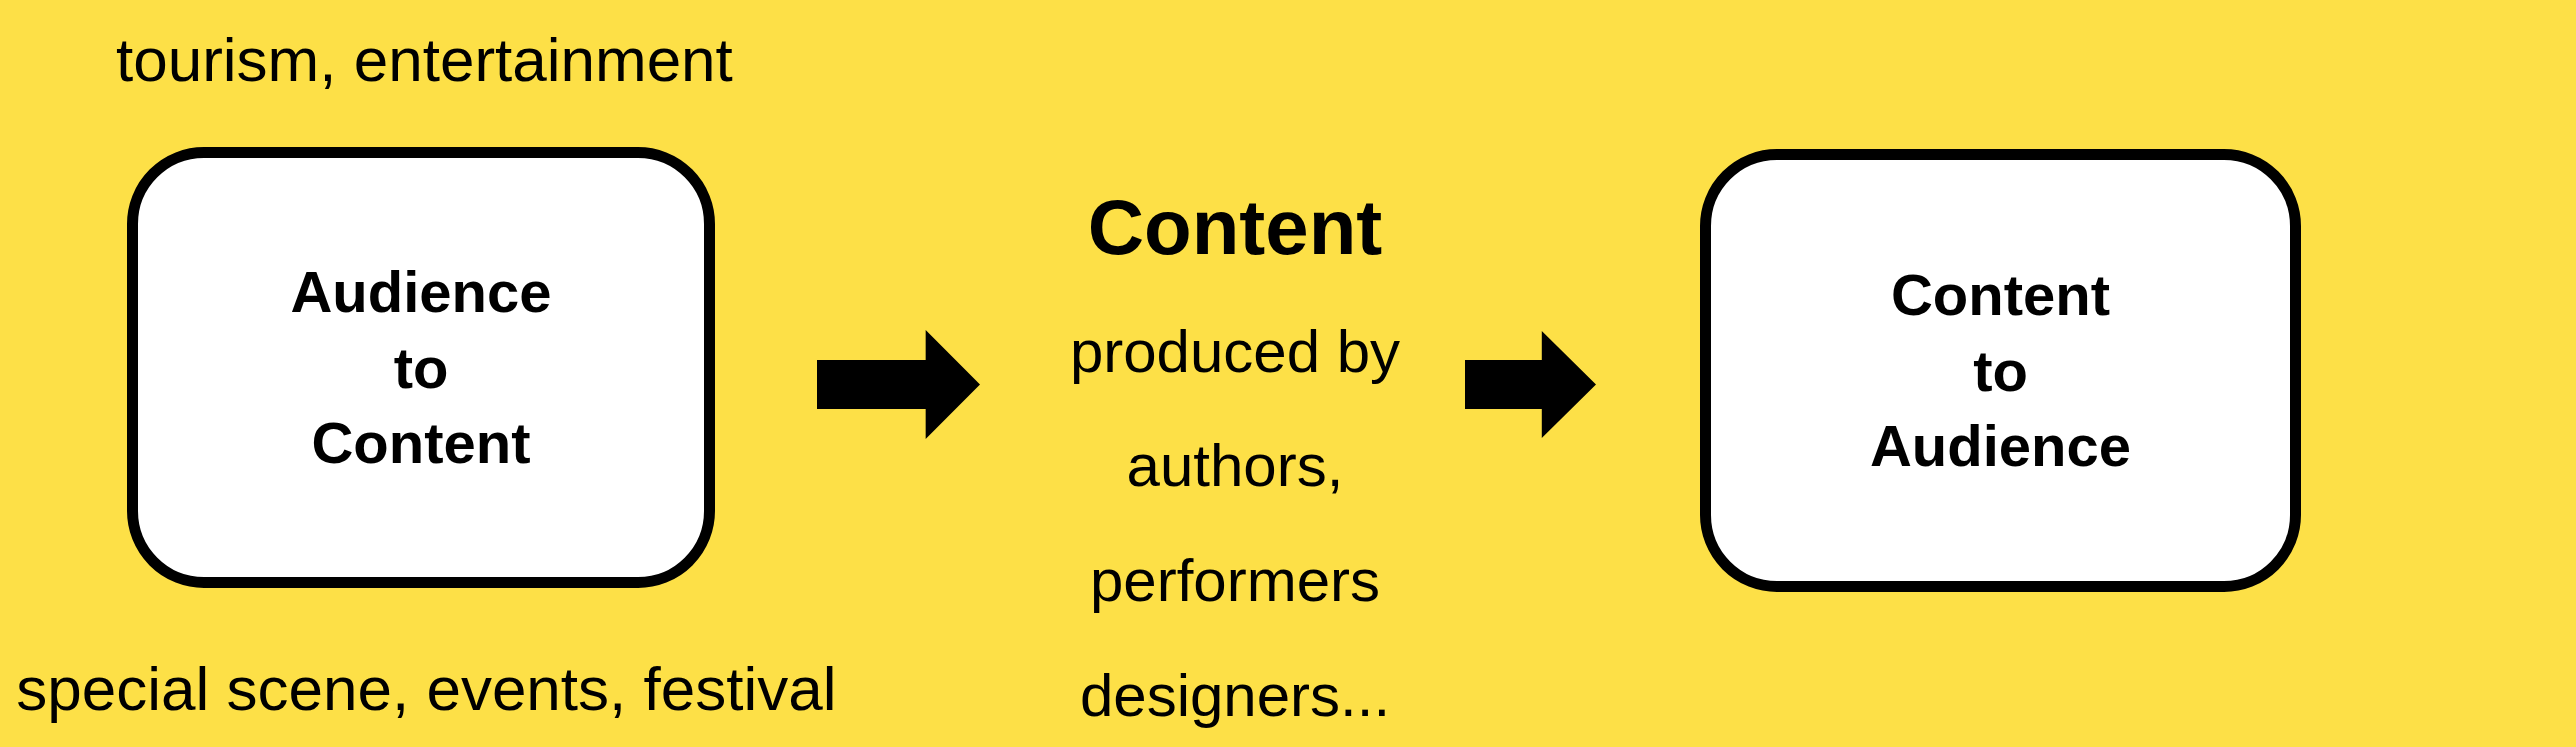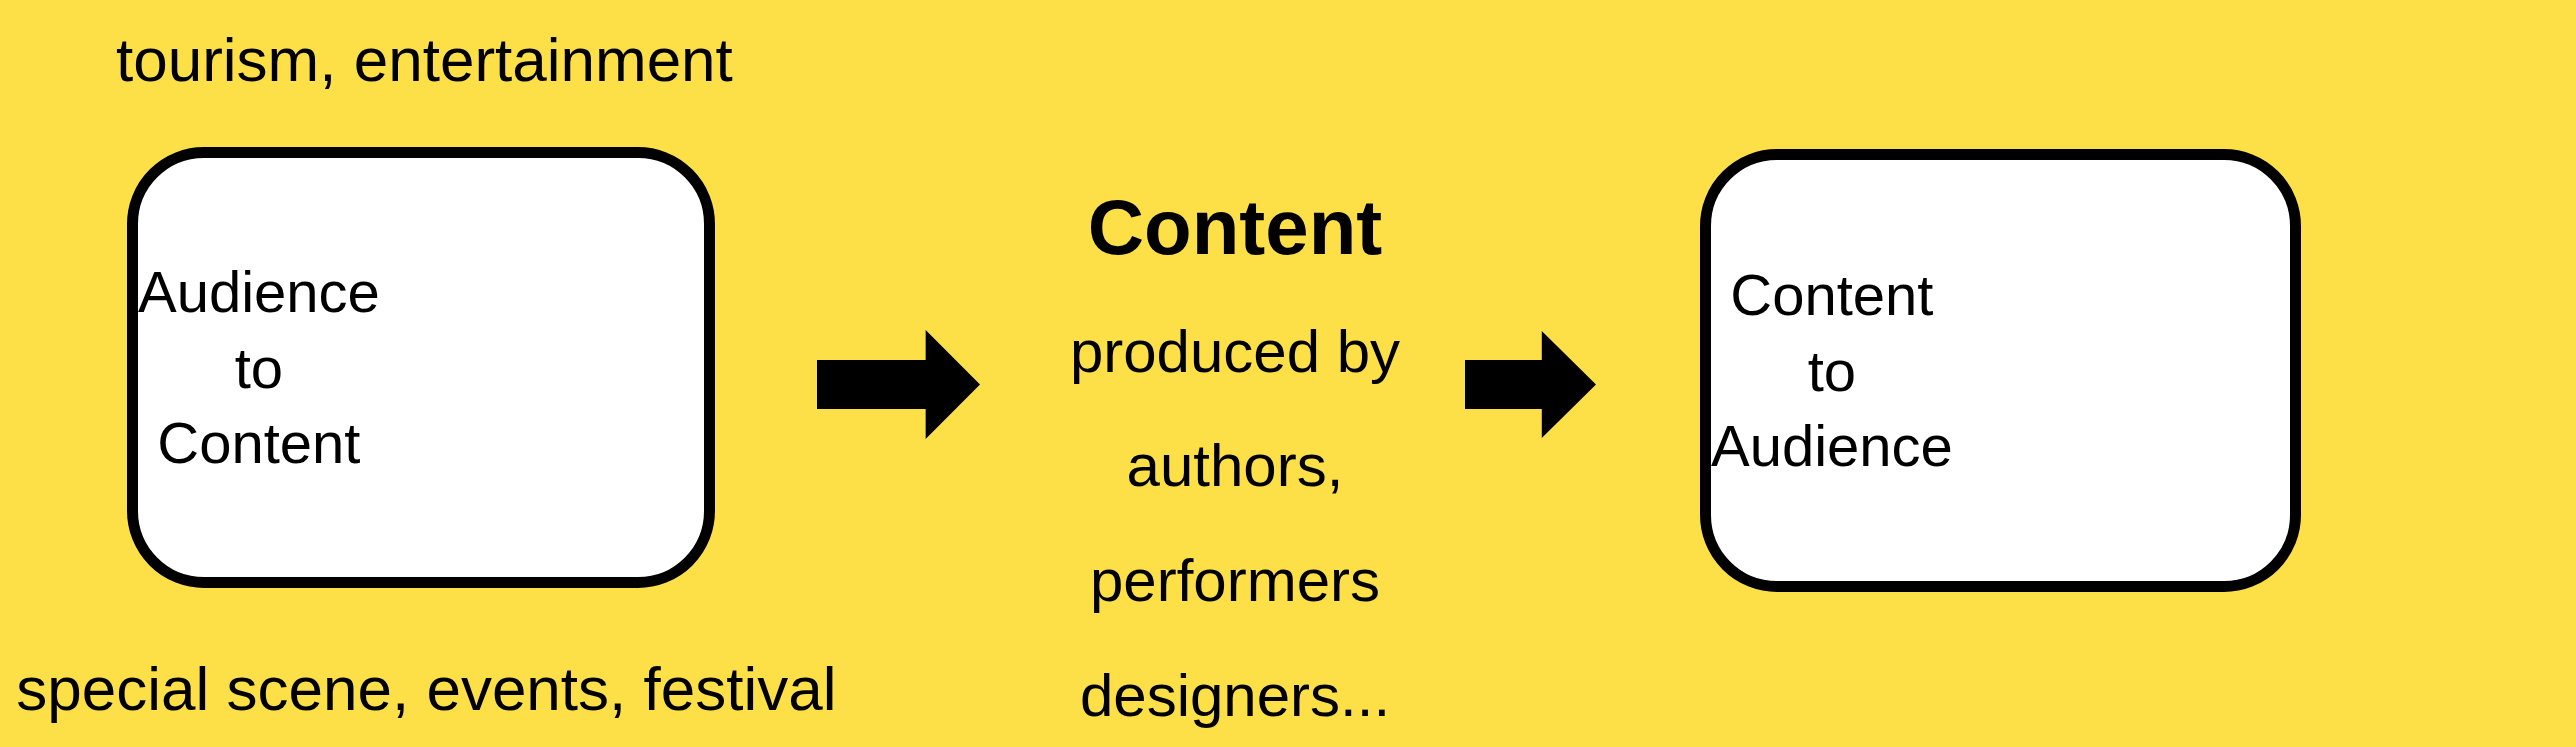--- a/index.html
+++ b/index.html
@@ -29,23 +29,24 @@
   .label-bottom-left { left: 16.3px;   top: 653px; text-align: right; }
   .label-bottom-right{ left: 1775px; top: 653px; }
 
   .flow-box {
     position: absolute;
     border: 11.8px solid #000000;
     border-radius: 77px;
     background: #ffffff;
     display: flex;
     align-items: center;
-    justify-content: flex-start;
+    justify-content: center;
     text-align: center;
     box-sizing: border-box;
+    font-weight: bold;
   }
   .flow-box .box-text {
     font-size: 58px;
     line-height: 1.3;
     color: #000000;
   }
   .box-left  { left: 127px;  top: 147px; width: 588px; height: 441px; }
   .box-right { left: 1700px; top: 149px; width: 601px; height: 443px; }
 
   .center-block {

